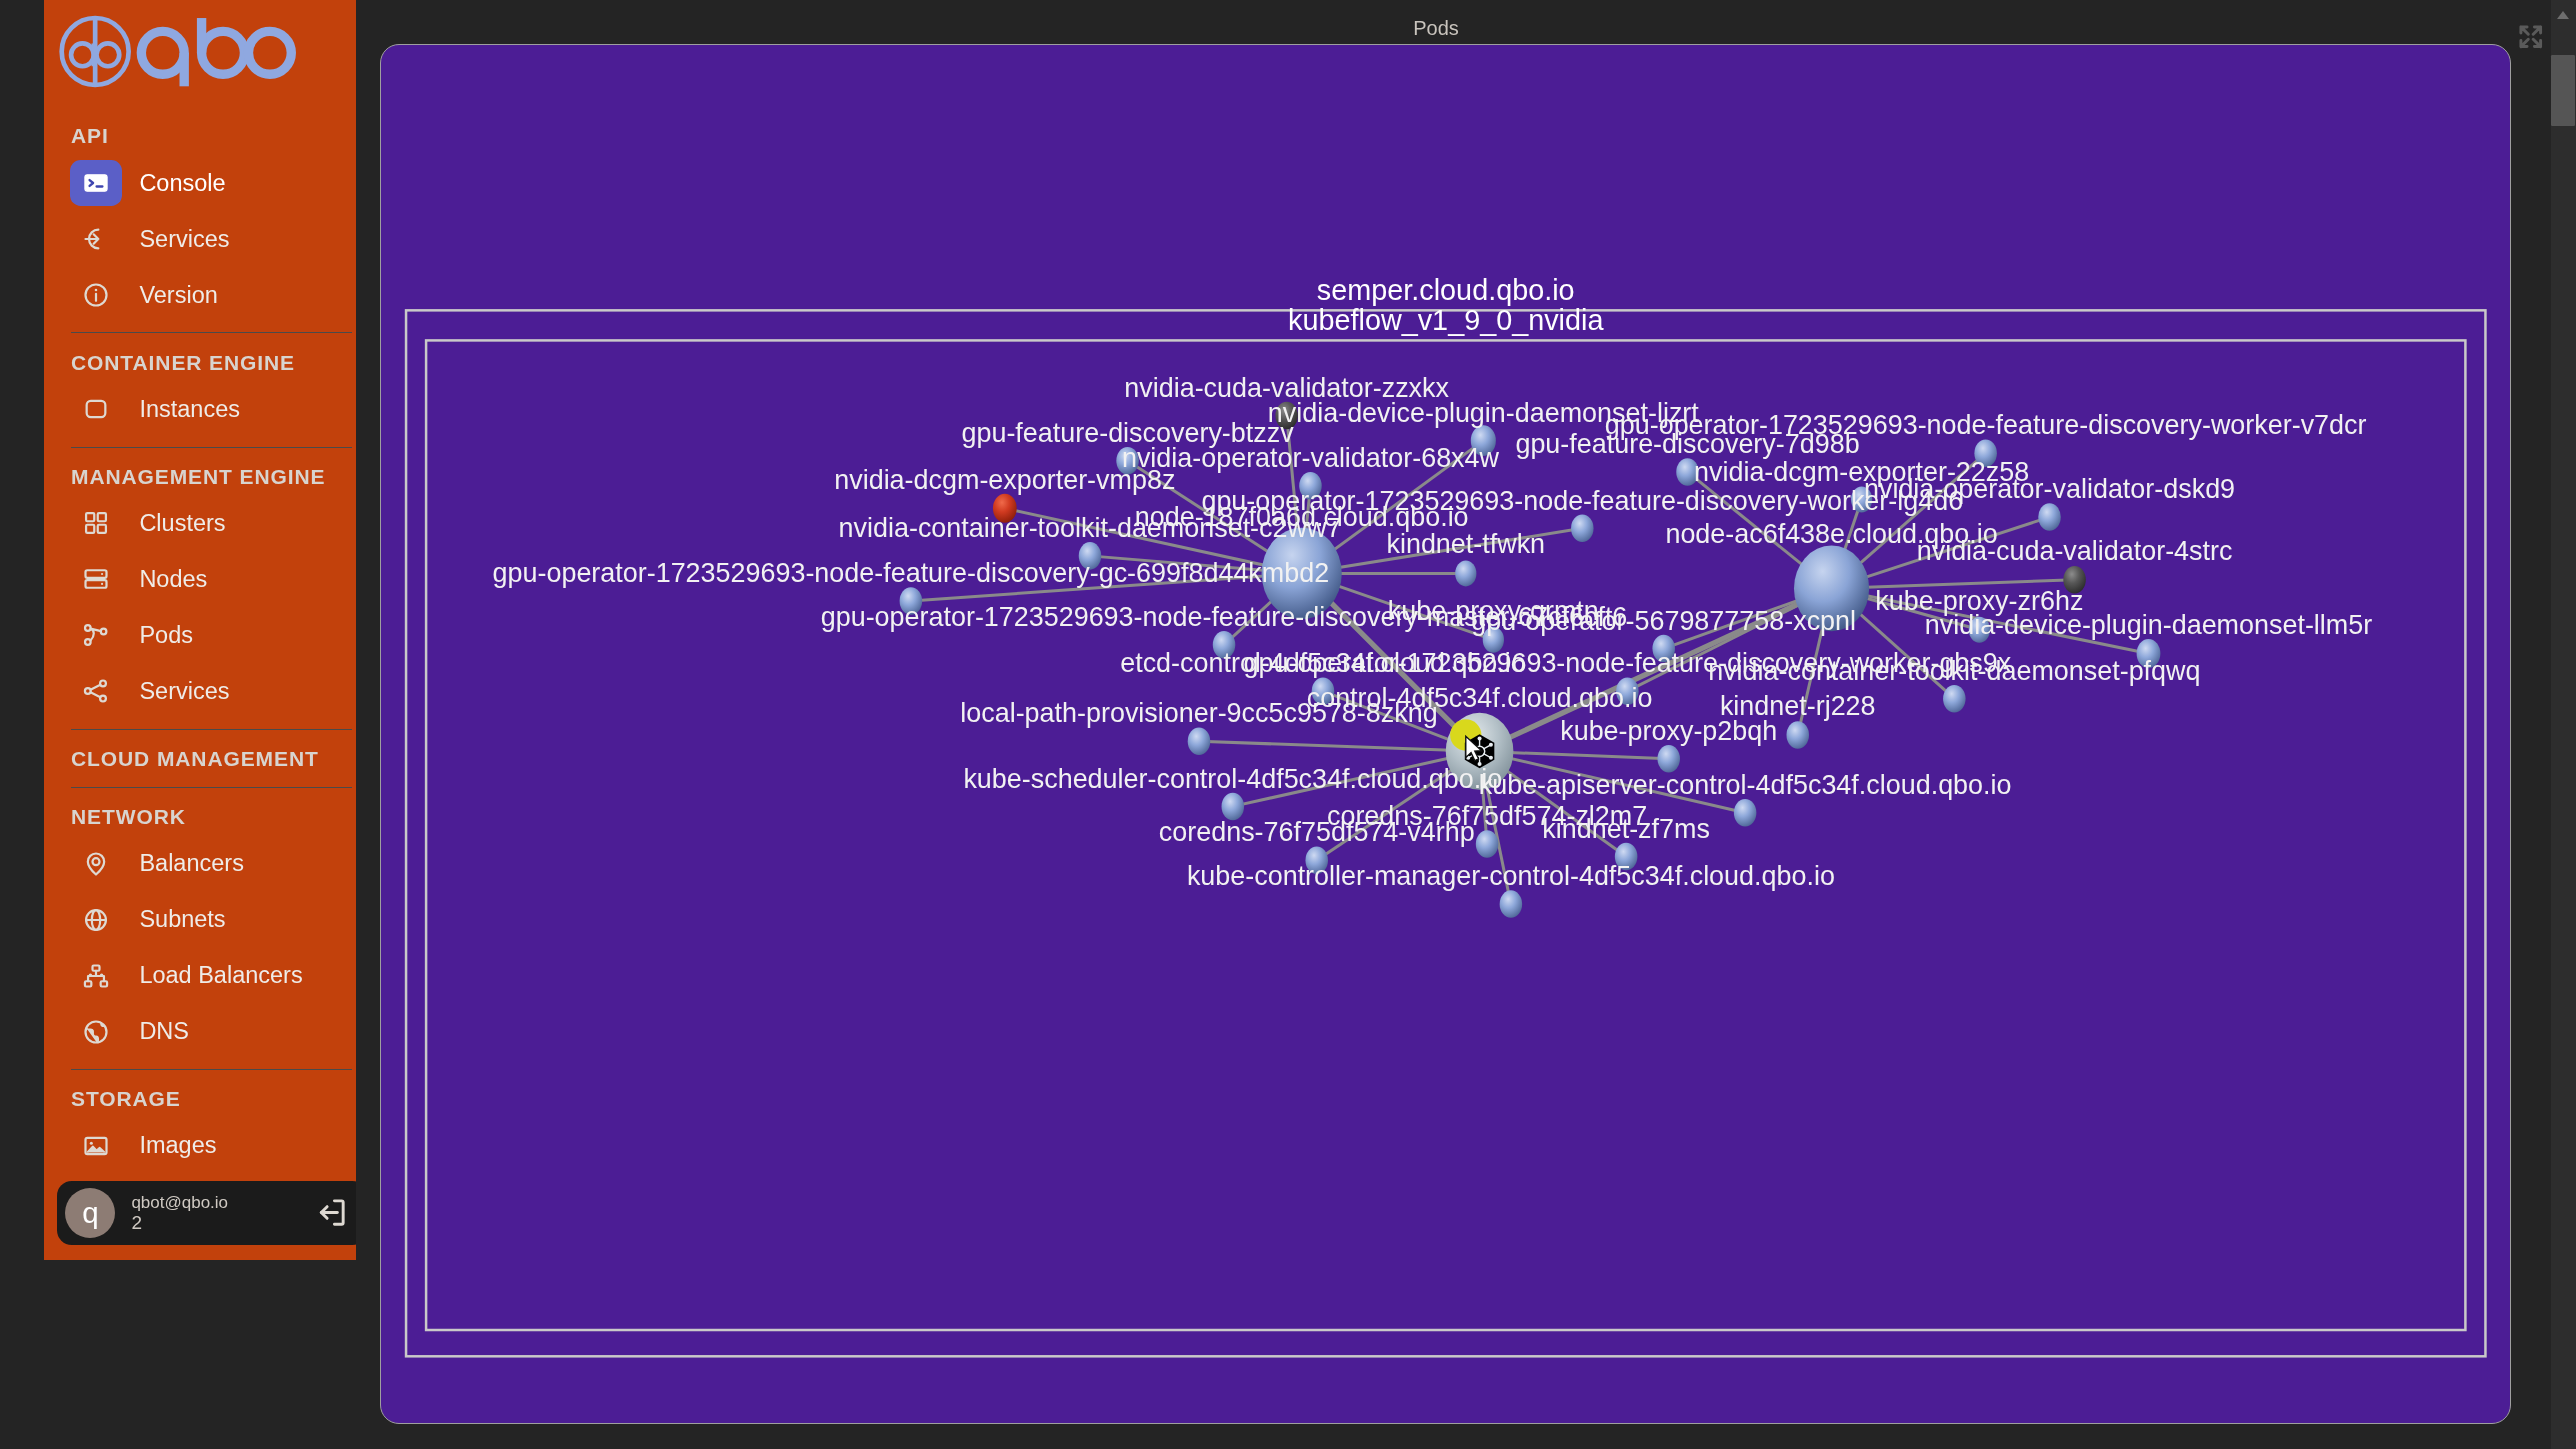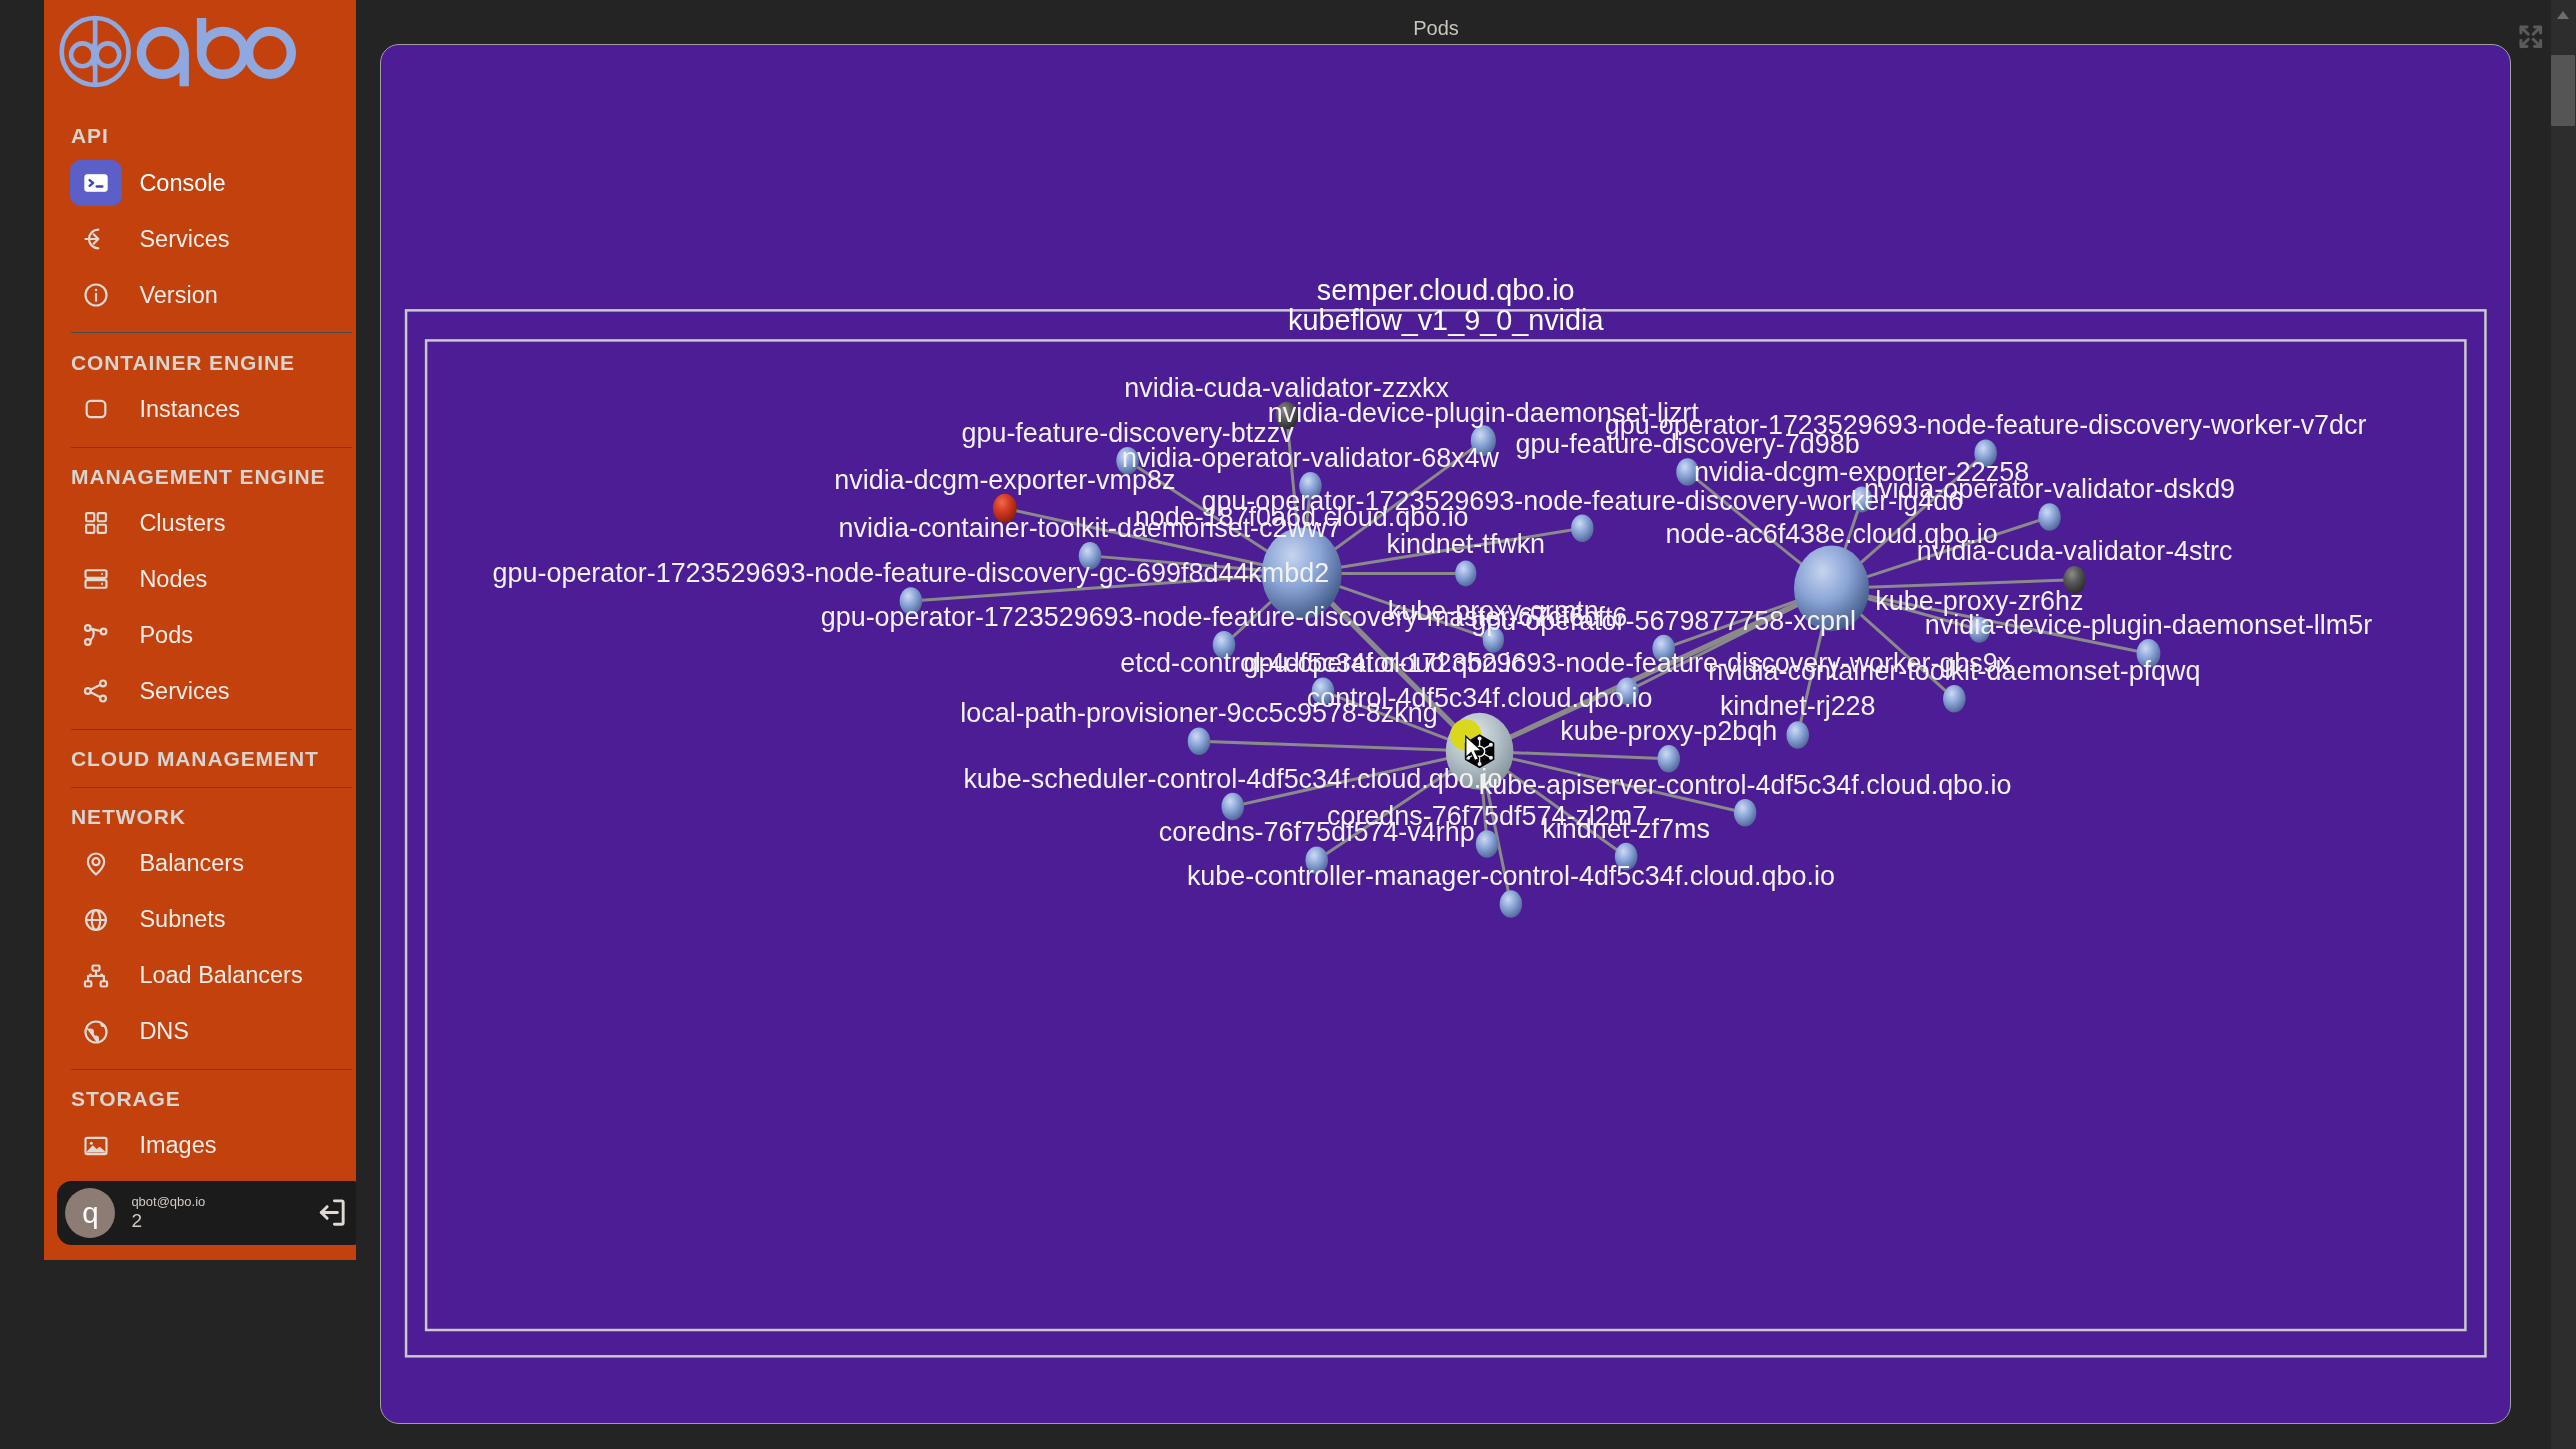--- a/index.html
+++ b/index.html
@@ -51,21 +51,21 @@
   
   #user-chip{
     position:absolute;left:12.7px;bottom:14.8px;width:310px;height:64px;
     background:#1b1b1b;border-radius:14.8px;display:flex;align-items:center;
   }
   #user-avatar{
     width:50px;height:50px;border-radius:50%;background:#8d7c74;color:#fff;
     display:flex;align-items:center;justify-content:center;font-size:29.5px;margin-left:8.7px;flex:none;
   }
   #user-text{margin-left:16px;line-height:1.15;flex:1;}
-  #user-email{font-size:13px;color:#cfc9c2;}
+  #user-email{font-size:17px;color:#cfc9c2;}
   #user-sub{font-size:19px;color:#cfc9c2;}
   #logout-btn{margin-right:17.4px;flex:none;}
 
   
   #main{position:absolute;left:356px;top:0;right:0;bottom:0;background:#242424;}
   #panel-title{
     position:absolute;top:17.4px;left:0;right:60px;text-align:center;
     font-size:20px;color:#c9c4bd;
   }
   #expand-btn{position:absolute;right:31px;top:21.5px;width:29.5px;height:29.5px;cursor:pointer;}

